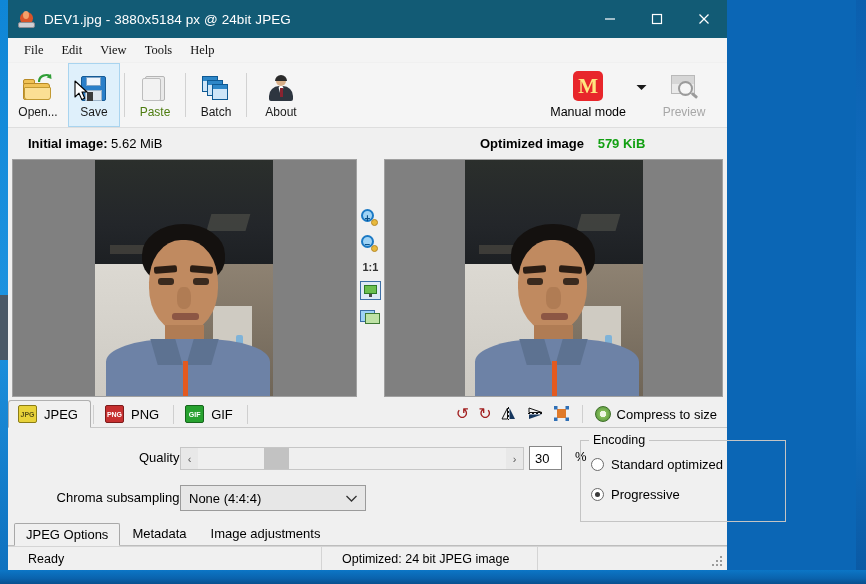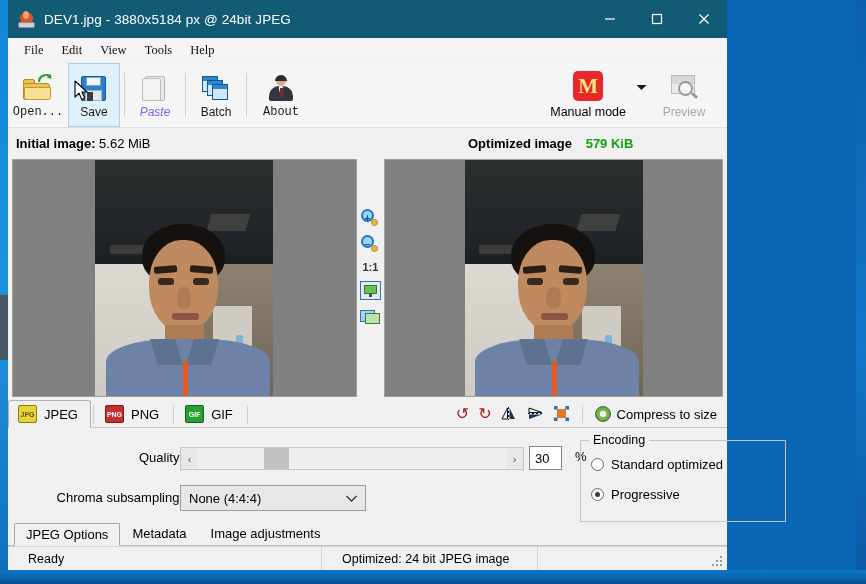--- a/index.html
+++ b/index.html
@@ -26,23 +26,23 @@
   .winbtn{width:47px;height:38px;display:flex;align-items:center;justify-content:center;color:#fff;}
   .gl{display:block;}
 
   
   .menubar{height:24px;background:#f4f4f4;display:flex;align-items:center;padding-left:7px;flex:0 0 auto;border-bottom:1px solid #f0f0f0;}
   .menuitem{padding:3px 9px;font-size:12.5px;color:#111;font-family:Liberation Serif, serif;}
 
   
   .toolbar{height:64px;background:#f5f5f5;display:flex;align-items:stretch;flex:0 0 auto;border-bottom:1px solid #dedede;position:relative;}
   .tbtn{width:52px;display:flex;flex-direction:column;align-items:center;justify-content:center;gap:3px;font-size:12px;color:#1a1a1a;position:relative;}
-  .tbtn.wide{width:60px;font-family:Liberation Mono, monospace;}
+  .tbtn.wide{width:60px;}
   .tbtn.hover{background:#dff0fb;border:1px solid #a9d4ef;box-sizing:border-box;}
-  .tbtn.disabled{color:#8b5cf6;font-style:italic;}
+  .tbtn.disabled{color:#4d7c0f;}
   .tsep{width:1px;background:#d2d2d2;margin:10px 4px;}
   .ticon{width:32px;height:30px;position:relative;}
   .tlabel{line-height:12px;}
 
   
   .ico-folder .back{position:absolute;left:1px;top:10px;width:27px;height:17px;background:#f0c256;border:1px solid #b88a26;border-radius:2px 3px 2px 2px;box-sizing:border-box;}
   .ico-folder .tab{position:absolute;left:1px;top:6px;width:12px;height:5px;background:#f0c256;border:1px solid #b88a26;border-radius:2px 2px 0 0;box-sizing:border-box;}
   .ico-folder .front{position:absolute;left:2px;top:14px;width:27px;height:13px;background:#fbdf94;border:1px solid #c29a33;border-radius:1px 1px 3px 3px;box-sizing:border-box;}
   .ico-folder .arrow{position:absolute;left:16px;top:0px;}
 
@@ -76,21 +76,21 @@
   .mode-lbl{font-size:12.5px;}
   .mode-caret{display:flex;align-items:center;padding:0 6px 16px 2px;}
   .prev-btn{width:62px;display:flex;flex-direction:column;align-items:center;justify-content:center;gap:4px;color:#a7a7a7;}
   .ico-prev .pic{position:absolute;left:3px;top:3px;width:24px;height:19px;background:#eaeaea;border:1px solid #b9b9b9;box-sizing:border-box;}
   .ico-prev .sky{position:absolute;left:4px;top:4px;width:22px;height:8px;background:#d6d6d6;}
   .ico-prev .lens{position:absolute;left:10px;top:9px;width:15px;height:15px;border:2px solid #9b9b9b;border-radius:50%;background:rgba(255,255,255,.55);box-sizing:border-box;}
   .ico-prev .hdl{position:absolute;left:23px;top:22px;width:7px;height:3px;background:#9b9b9b;transform:rotate(40deg);border-radius:1px;}
 
   
   .infobar{height:31px;background:#f0f0f0;display:flex;align-items:center;flex:0 0 auto;}
-  .info-left{padding-left:8px;font-size:13px;width:452px;}
+  .info-left{padding-left:20px;font-size:13px;width:452px;}
   .info-left b{font-weight:bold;}
   .info-right{font-size:13px;}
   .green{color:#12a012;font-weight:bold;margin-left:10px;}
 
   
   .previews{flex:0 0 auto;height:238px;display:flex;padding:0 4px;gap:0;background:#f0f0f0;}
   .pane{background:#808080;border:1px solid #a0a0a0;box-sizing:border-box;overflow:hidden;position:relative;display:flex;justify-content:center;}
   .pane.left{width:412px;}
   .pane.right{width:405px;margin-left:0;}
   .zoomcol{width:33px;display:flex;flex-direction:column;align-items:center;padding-top:50px;gap:8px;background:#f0f0f0;}

